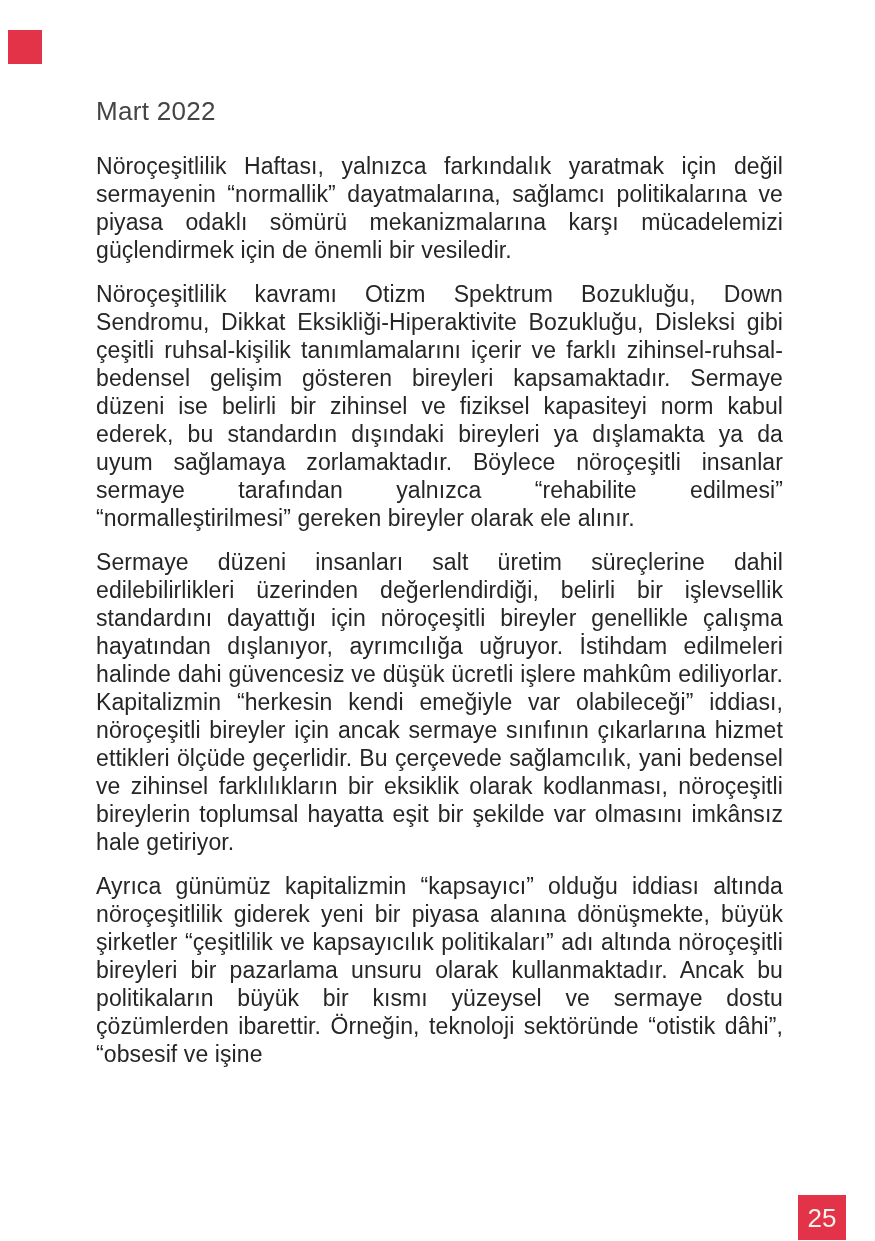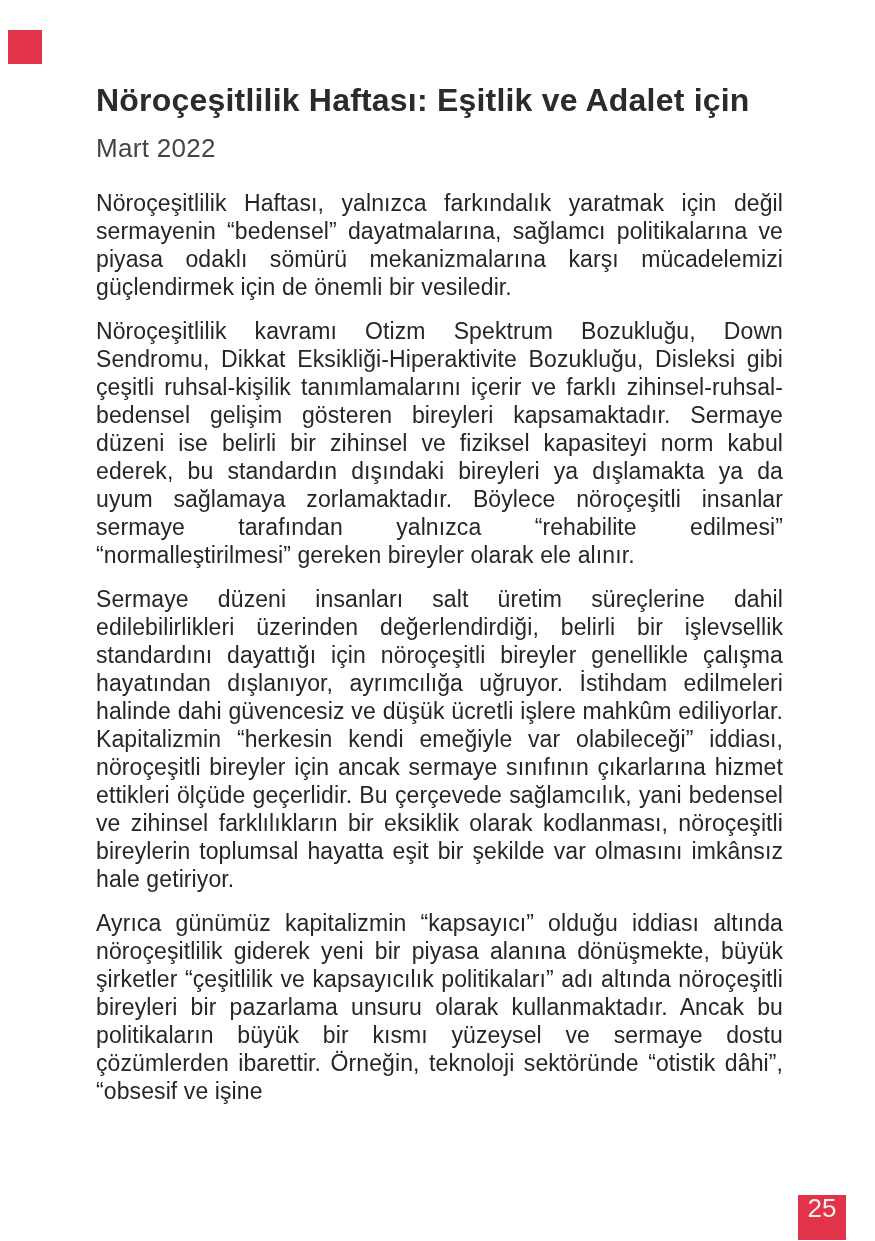--- a/index.html
+++ b/index.html
@@ -62,45 +62,45 @@
   }
   .body-copy p:last-child { margin-bottom: 15px; }
   .page-badge {
     position: absolute;
     left: 798px;
     top: 1195px;
     width: 48px;
     height: 45px;
     background: var(--accent-red);
     display: flex;
+    align-items: center;
     justify-content: center;
   }
   .page-badge .page-num {
     color: var(--badge-text-color);
     font-size: 26px;
     font-weight: 400;
     line-height: 1;
   }
 </style>
 </head>
 <body>
 
 <div class="page">
 
   <div class="corner-square"></div>
 
   <div class="content">
     <h1 class="article-title">
-      <span class="title-line">Nöroçeşitlilik Haftası: Eşitlik ve Adalet için</span>
     </h1>
 
     <p class="pub-date">Mart 2022</p>
 
     <div class="body-copy">
-      <p>Nöroçeşitlilik Haftası, yalnızca farkındalık yaratmak için değil sermayenin “bedensel” dayatmalarına, sağlamcı politikalarına ve piyasa odaklı sömürü mekanizmalarına karşı mücadelemizi güçlendirmek için de önemli bir vesiledir.</p>
+      <p>Nöroçeşitlilik Haftası, yalnızca farkındalık yaratmak için değil sermayenin “normallik” dayatmalarına, sağlamcı politikalarına ve piyasa odaklı sömürü mekanizmalarına karşı mücadelemizi güçlendirmek için de önemli bir vesiledir.</p>
       <p>Nöroçeşitlilik kavramı Otizm Spektrum Bozukluğu, Down Sendromu, Dikkat Eksikliği-Hiperaktivite Bozukluğu, Disleksi gibi çeşitli ruhsal-kişilik tanımlamalarını içerir ve farklı zihinsel-ruhsal-bedensel gelişim gösteren bireyleri kapsamaktadır. Sermaye düzeni ise belirli bir zihinsel ve fiziksel kapasiteyi norm kabul ederek, bu standardın dışındaki bireyleri ya dışlamakta ya da uyum sağlamaya zorlamaktadır. Böylece nöroçeşitli insanlar sermaye tarafından yalnızca “rehabilite edilmesi” “normalleştirilmesi” gereken bireyler olarak ele alınır.</p>
       <p>Sermaye düzeni insanları salt üretim süreçlerine dahil edilebilirlikleri üzerinden değerlendirdiği, belirli bir işlevsellik standardını dayattığı için nöroçeşitli bireyler genellikle çalışma hayatından dışlanıyor, ayrımcılığa uğruyor. İstihdam edilmeleri halinde dahi güvencesiz ve düşük ücretli işlere mahkûm ediliyorlar. Kapitalizmin “herkesin kendi emeğiyle var olabileceği” iddiası, nöroçeşitli bireyler için ancak sermaye sınıfının çıkarlarına hizmet ettikleri ölçüde geçerlidir. Bu çerçevede sağlamcılık, yani bedensel ve zihinsel farklılıkların bir eksiklik olarak kodlanması, nöroçeşitli bireylerin toplumsal hayatta eşit bir şekilde var olmasını imkânsız hale getiriyor.</p>
       <p>Ayrıca günümüz kapitalizmin “kapsayıcı” olduğu iddiası altında nöroçeşitlilik giderek yeni bir piyasa alanına dönüşmekte, büyük şirketler “çeşitlilik ve kapsayıcılık politikaları” adı altında nöroçeşitli bireyleri bir pazarlama unsuru olarak kullanmaktadır. Ancak bu politikaların büyük bir kısmı yüzeysel ve sermaye dostu çözümlerden ibarettir. Örneğin, teknoloji sektöründe “otistik dâhi”, “obsesif ve işine</p>
     </div>
   </div>
 
   <div class="page-badge">
     <span class="page-num">25</span>
   </div>
 

